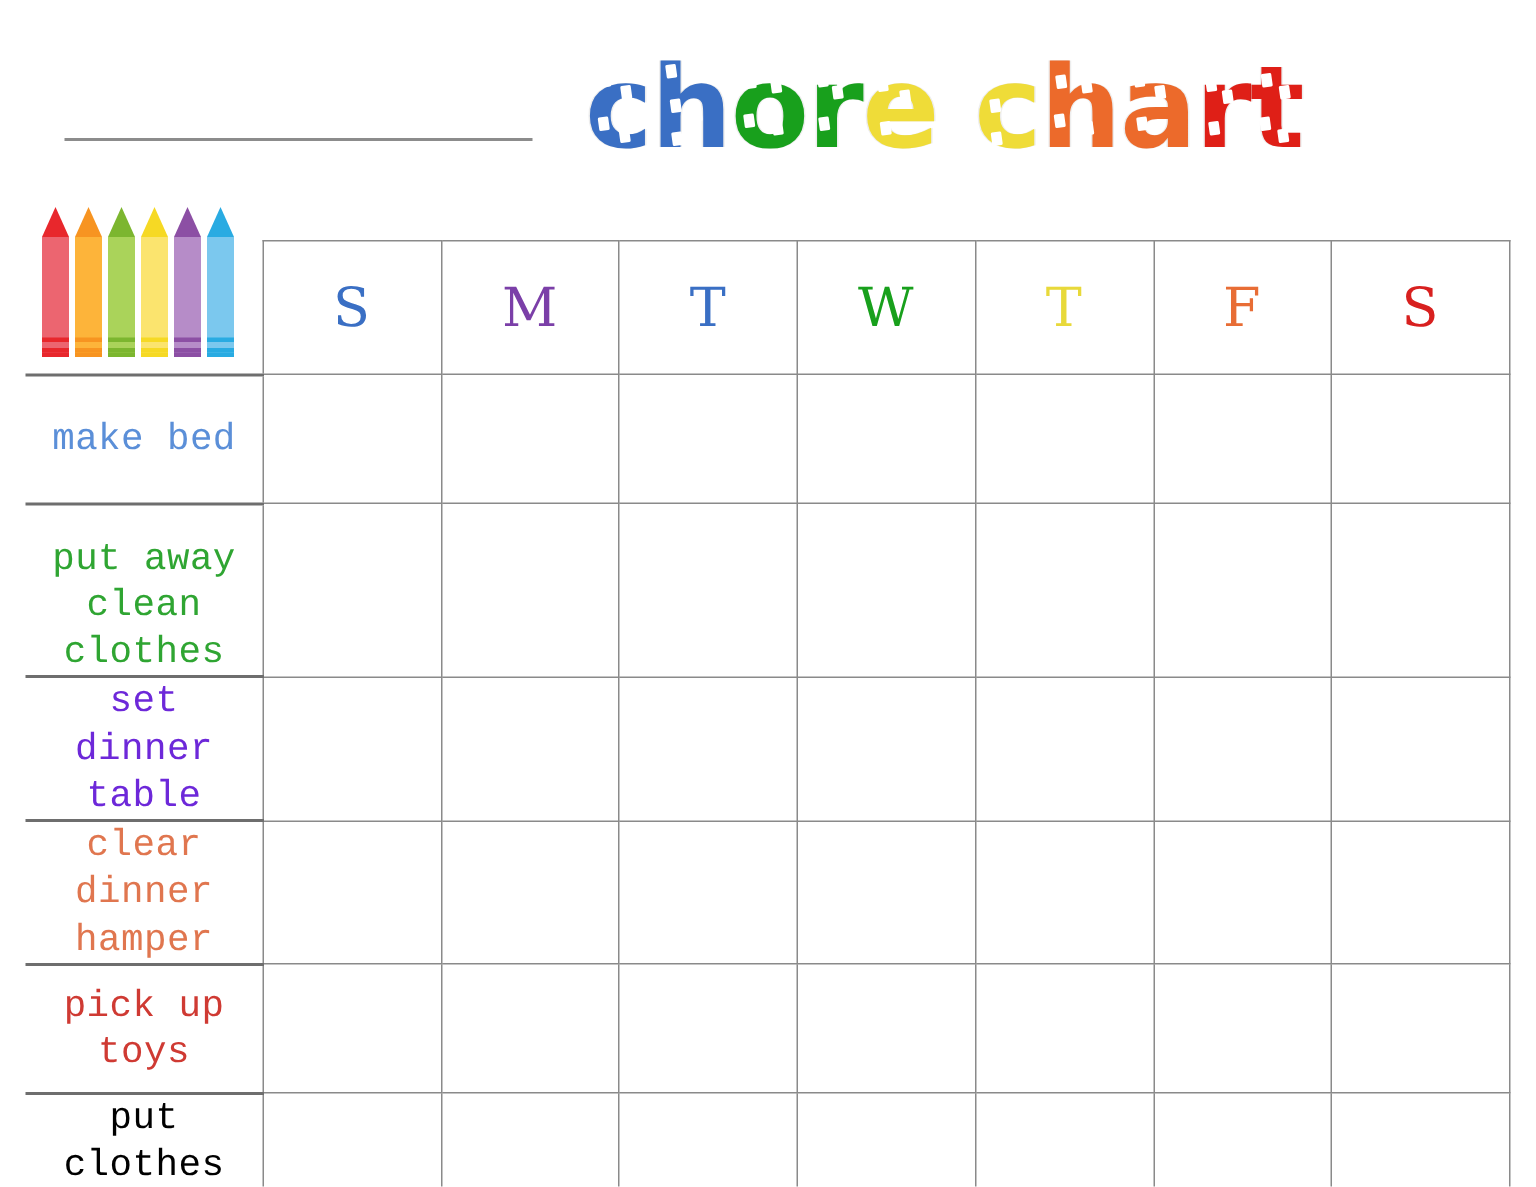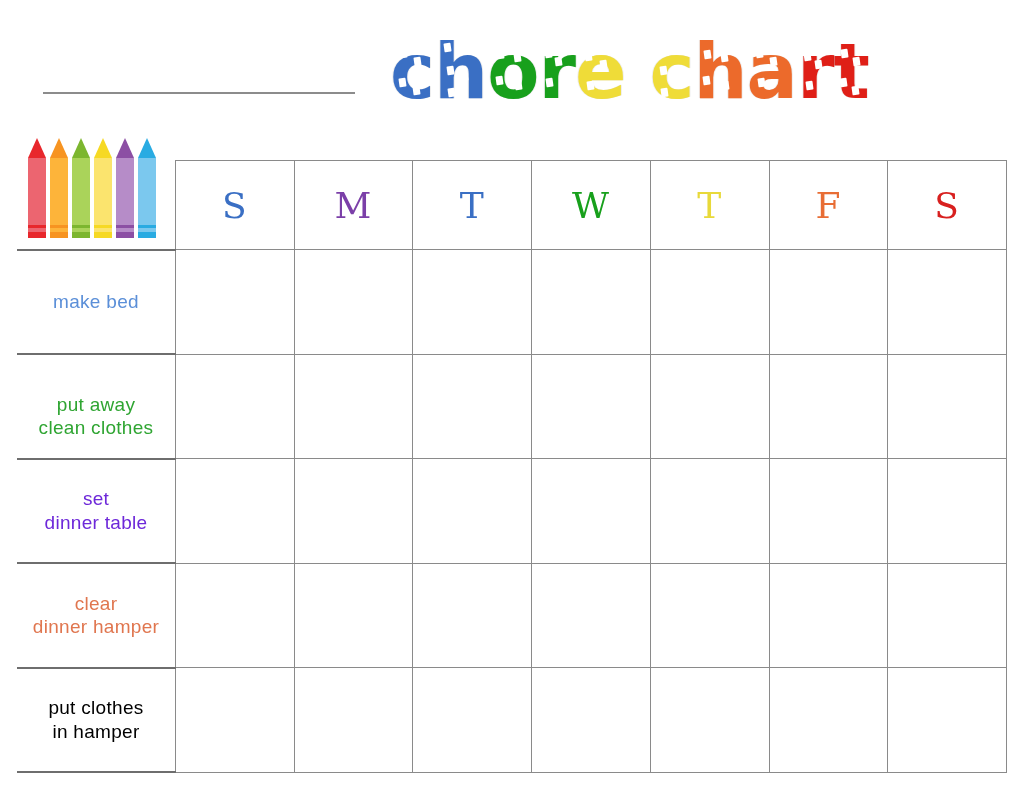--- a/index.html
+++ b/index.html
@@ -151,22 +151,22 @@
   #chart-table tbody td.box-cell {
     height: 85px;
   }
   .day-letter {
     font-family: "DejaVu Serif", serif;
     font-size: 36px;
     font-weight: 400;
     letter-spacing: 1px;
   }
   .chore-label {
-    font-family: Liberation Sans, sans-serif;
-    font-size: 19px;
+    font-family: Liberation Mono, monospace;
+    font-size: 25px;
     line-height: 1.25;
     letter-spacing: 0.3px;
     white-space: pre-line;
     display: block;
   }
 </style>
 </head>
 <body>
 
 <div id="title-area">
@@ -284,20 +284,32 @@
 dinner hamper</span>
         </td>
         <td class="box-cell"></td>
         <td class="box-cell"></td>
         <td class="box-cell"></td>
         <td class="box-cell"></td>
         <td class="box-cell"></td>
         <td class="box-cell"></td>
         <td class="box-cell"></td>
       </tr>
+      <tr>
+        <td class="label-cell">
+          <span class="chore-label" style="color: rgb(207, 58, 51);">pick up toys</span>
+        </td>
+        <td class="box-cell"></td>
+        <td class="box-cell"></td>
+        <td class="box-cell"></td>
+        <td class="box-cell"></td>
+        <td class="box-cell"></td>
+        <td class="box-cell"></td>
+        <td class="box-cell"></td>
+      </tr>
       <tr class="row-last">
         <td class="label-cell">
           <span class="chore-label" style="color: #000000; text-align: center;">put clothes
 in hamper</span>
         </td>
         <td class="box-cell"></td>
         <td class="box-cell"></td>
         <td class="box-cell"></td>
         <td class="box-cell"></td>
         <td class="box-cell"></td>

